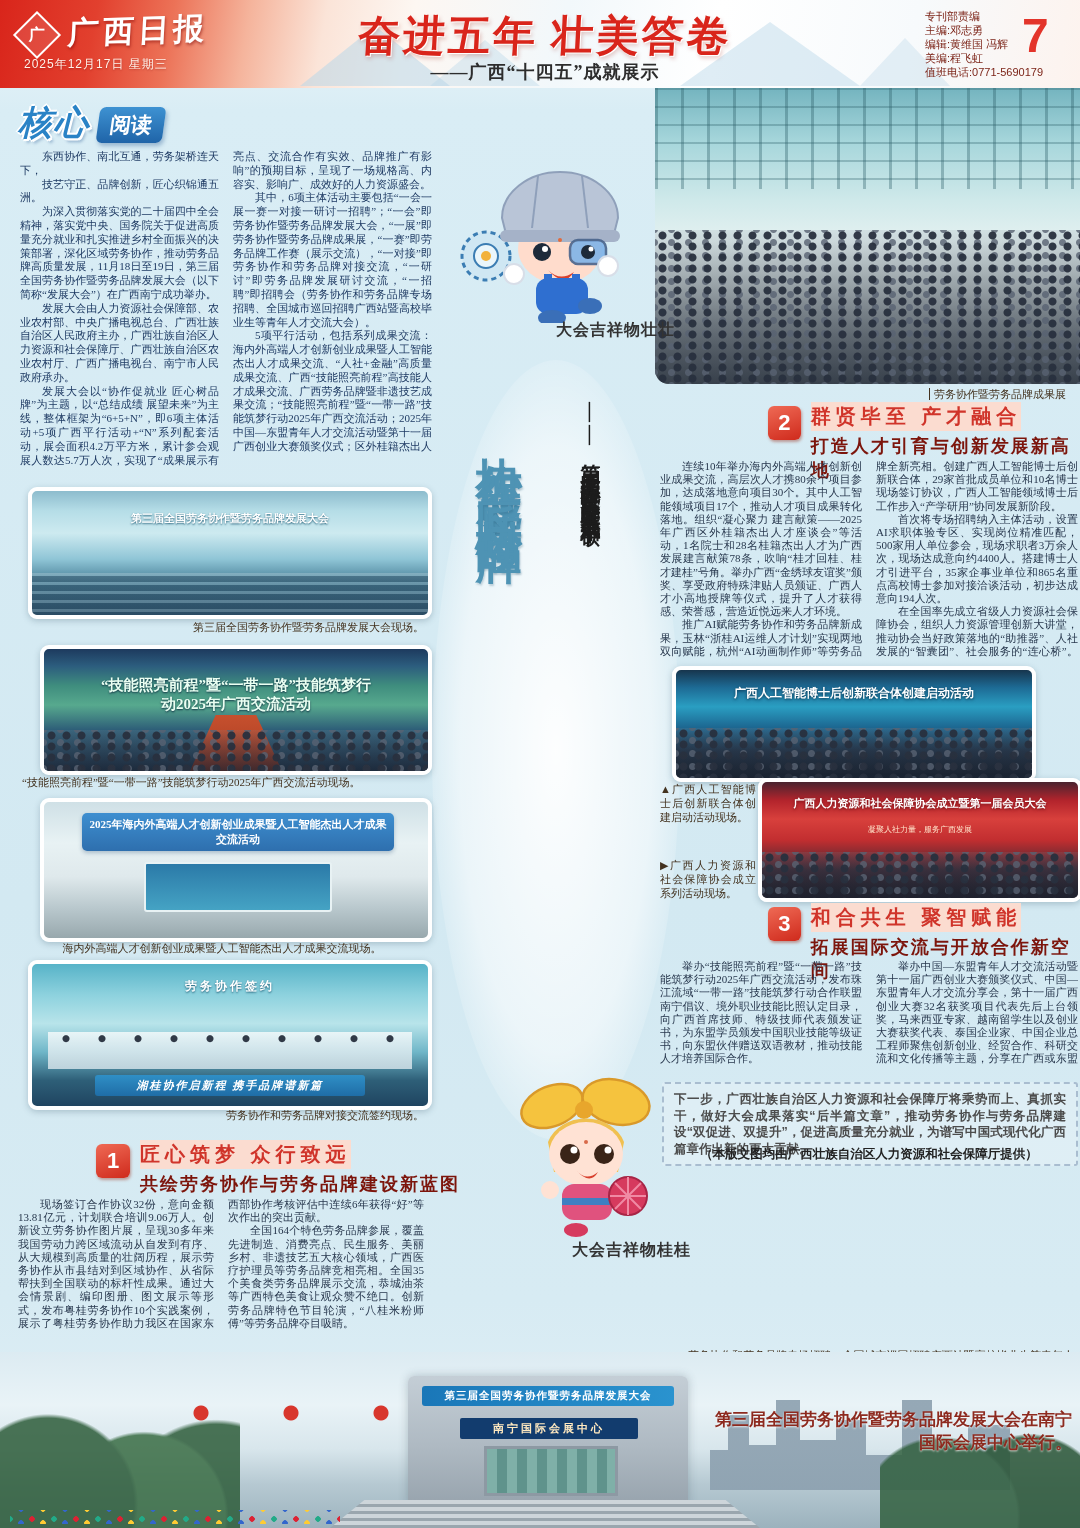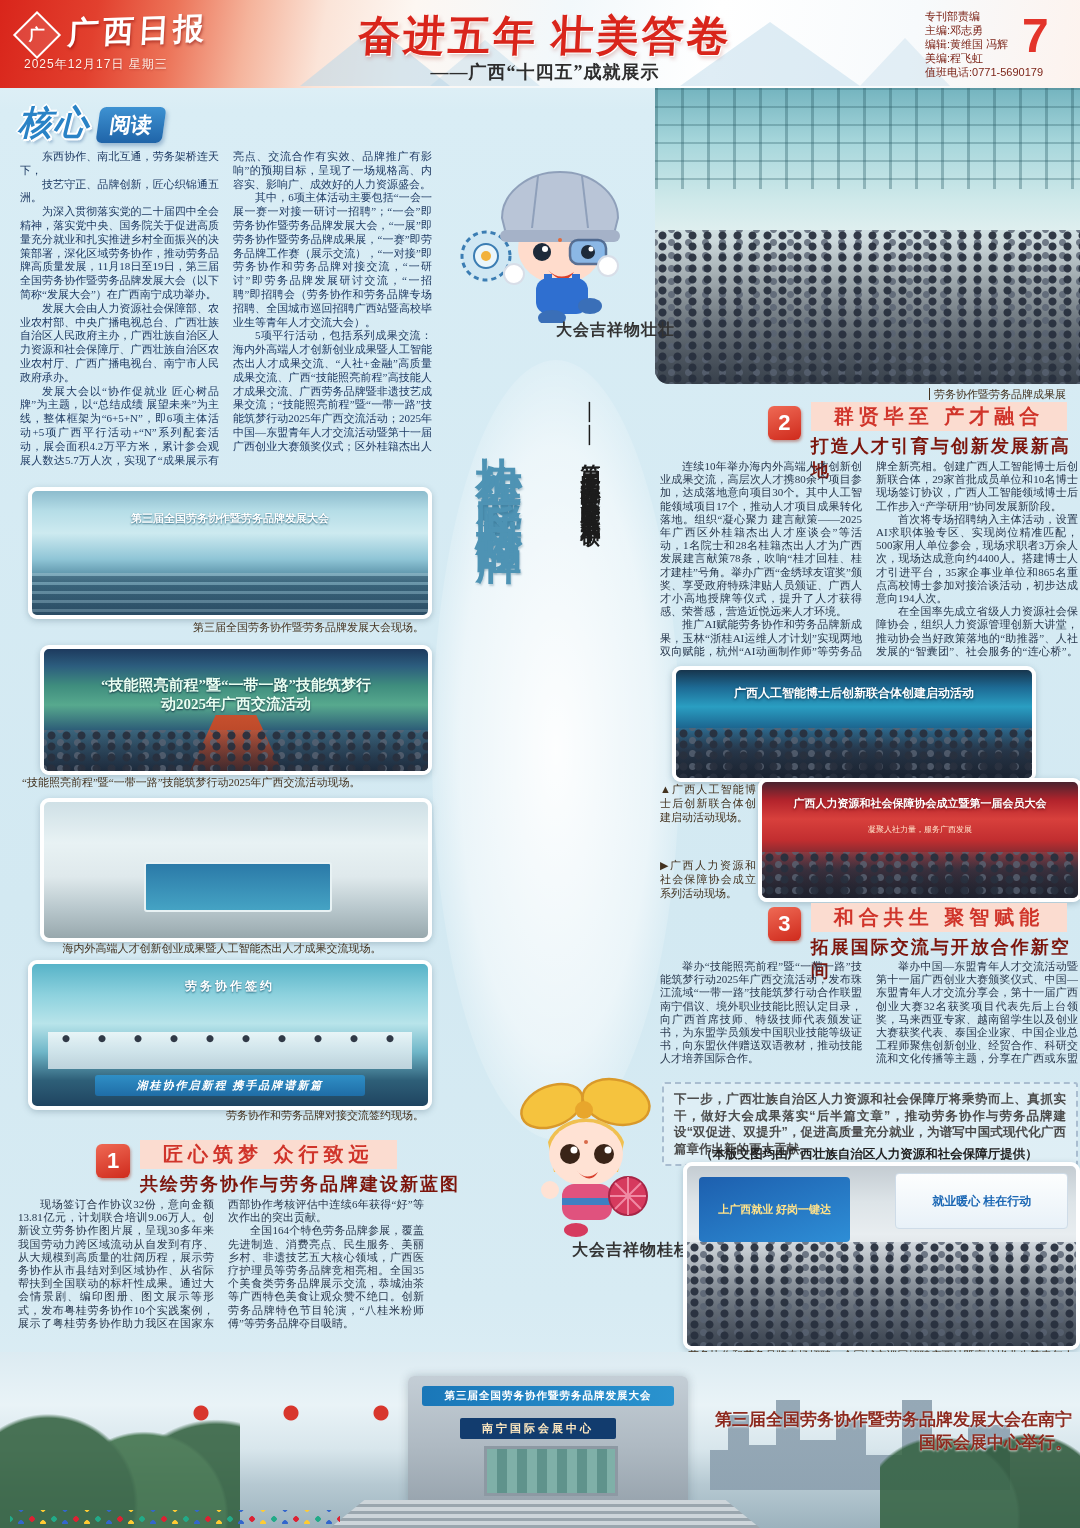--- a/index.html
+++ b/index.html
@@ -42,21 +42,21 @@
   .intro-flow{position:absolute;left:20px;top:150px;width:412px;height:330px;column-count:2;column-gap:14px;
     font-size:11px;line-height:13.8px;color:#1e3a63;text-align:justify;overflow:hidden;}
   .intro-flow p{margin:0;text-indent:2em;}
   .sec-cols{position:absolute;column-count:2;column-gap:14px;font-size:11px;line-height:13.2px;color:#27374d;text-align:justify;overflow:hidden;}
   .sec-cols p{margin:0;text-indent:2em;}
   
   .sec-head{position:absolute;display:flex;align-items:flex-start;}
   .sec-num{width:34px;height:34px;margin-top:4px;border-radius:6px;background:linear-gradient(160deg,#ef6a55,#cf2a1c);color:#fff;
     font-family:"Liberation Sans",sans-serif;font-size:22px;font-weight:900;display:flex;align-items:center;justify-content:center;box-shadow:1px 2px 3px rgba(150,30,10,.4);}
   .sec-titles{margin-left:10px;font-family:"Liberation Sans",sans-serif;}
-  .sec-title{display:inline-block;background:#fbdcd0;color:#d0342a;font-size:20px;font-weight:900;letter-spacing:5px;padding:1px 23px;}
+  .sec-title{display:inline-block;background:#fbdcd0;color:#d0342a;font-size:20px;font-weight:900;letter-spacing:5px;padding:1px 0;}
   .sec-sub{font-size:18px;font-weight:900;color:#7c150c;letter-spacing:2px;margin-top:3px;}
   
   .center-glow{position:absolute;left:432px;top:360px;width:248px;height:780px;background:radial-gradient(ellipse at 50% 50%,rgba(255,255,255,.95) 0%,rgba(255,255,255,.55) 55%,rgba(255,255,255,0) 78%);border-radius:50%;}
   .headline-main{position:absolute;left:468px;top:420px;height:690px;writing-mode:vertical-rl;
     font-size:46px;font-weight:900;color:#4e93b4;letter-spacing:9px;text-shadow:1px 2px 2px rgba(40,90,120,.25);}
   .headline-main .gap{display:inline-block;margin-block-start:26px;}
   .headline-sub{position:absolute;left:578px;top:402px;height:640px;writing-mode:vertical-rl;
     font-size:20px;font-weight:700;color:#1c1c1c;letter-spacing:3px;}
   .mascot-label{position:absolute;font-size:16px;font-weight:700;color:#333;font-family:"Liberation Sans",sans-serif;letter-spacing:1px;}
   
@@ -96,21 +96,21 @@
   
   .panorama{position:absolute;left:0;top:1352px;width:1080px;height:176px;overflow:hidden;
     background:linear-gradient(180deg,#dcebf2 0%,#e9f3f7 30%,#d8e6ec 55%,#b6c9d2 75%,#9cb2bd 100%);}
   .pan-trees-l{position:absolute;left:0;bottom:0;width:240px;height:120px;background:radial-gradient(circle at 20% 80%,#2e5d3a 0 40%,transparent 42%),radial-gradient(circle at 60% 90%,#3a6d44 0 45%,transparent 47%),radial-gradient(circle at 90% 95%,#2e5d3a 0 40%,transparent 42%);opacity:.85;}
   .pan-trees-r{position:absolute;right:0;bottom:0;width:200px;height:110px;background:radial-gradient(circle at 30% 90%,#336140 0 45%,transparent 47%),radial-gradient(circle at 75% 85%,#2a5536 0 42%,transparent 44%);opacity:.85;}
   .pan-city{position:absolute;right:70px;bottom:38px;width:300px;height:100px;
     background:linear-gradient(180deg,transparent 0 10%,rgba(140,160,175,.9) 10% 100%);
     clip-path:polygon(0 60%,6% 60%,6% 25%,13% 25%,13% 55%,22% 55%,22% 10%,30% 10%,30% 50%,42% 50%,42% 30%,52% 30%,52% 65%,64% 65%,64% 5%,74% 5%,74% 55%,86% 55%,86% 35%,100% 35%,100% 100%,0 100%);}
   .pan-bldg{position:absolute;left:408px;top:24px;width:280px;height:130px;background:linear-gradient(180deg,#c4ced6,#aeb9c2 55%,#97a3ad);border-radius:6px 6px 0 0;box-shadow:0 0 10px rgba(60,80,95,.3);}
   .pan-banner{position:absolute;left:14px;top:10px;width:252px;background:linear-gradient(90deg,#1a77b8,#2a93cf);color:#fff;font-size:10.5px;font-weight:900;text-align:center;padding:3px 0;border-radius:3px;letter-spacing:1px;}
-  .pan-name{position:absolute;left:52px;top:42px;width:156px;background:#123c6e;color:#ffe9c0;font-size:11px;font-weight:900;text-align:center;padding:3px 0;border-radius:2px;letter-spacing:3px;}
+  .pan-name{position:absolute;left:52px;top:42px;width:178px;background:#123c6e;color:#ffe9c0;font-size:11px;font-weight:900;text-align:center;padding:3px 0;border-radius:2px;letter-spacing:3px;}
   .pan-glass{position:absolute;left:76px;top:70px;width:128px;height:44px;background:repeating-linear-gradient(90deg,#7fb0a8 0 10px,#5f938c 10px 20px);border:3px solid #8d99a3;}
   .pan-steps{position:absolute;left:330px;bottom:0;width:430px;height:28px;background:repeating-linear-gradient(180deg,#cdd5da 0 4px,#9aa6ae 4px 7px);clip-path:polygon(8% 0,92% 0,100% 100%,0 100%);}
   .pan-flags{position:absolute;left:10px;bottom:4px;width:330px;height:14px;
     background-image:radial-gradient(circle,#d23 2.5px,transparent 3px),radial-gradient(circle,#fc3 2.5px,transparent 3px),radial-gradient(circle,#2a8 2.5px,transparent 3px),radial-gradient(circle,#36c 2.5px,transparent 3px);
     background-size:44px 14px,44px 14px,44px 14px,44px 14px;background-position:0 2px,11px 6px,22px 2px,33px 6px;}
   .pan-balls{position:absolute;left:150px;top:40px;width:260px;height:30px;background-image:radial-gradient(circle,#d8362c 7px,transparent 8px);background-size:90px 30px;background-position:6px 6px;}
   .cap-final{position:absolute;left:700px;top:1408px;width:372px;text-align:right;font-size:17px;font-weight:700;color:#8d2a1f;text-shadow:0 1px 2px rgba(255,255,255,.8);}
   .cap-expo{position:absolute;left:810px;top:387px;width:256px;text-align:right;}
   .cap-expo::before{content:"";border-left:1px solid #43321f;margin-right:4px;}
 </style>
@@ -171,20 +171,21 @@
   <div class="caption abs" style="left:20px;top:620px;width:404px;text-align:right;">第三届全国劳务协作暨劳务品牌发展大会现场。</div>
 
   <div class="photo ph2">
     <div class="ph-banner">“技能照亮前程”暨“一带一路”技能筑梦行动2025年广西交流活动</div>
     <div class="carpet"></div>
     <div class="crowd" style="height:34%;"></div>
   </div>
   <div class="caption abs" style="left:22px;top:775px;width:410px;">“技能照亮前程”暨“一带一路”技能筑梦行动2025年广西交流活动现场。</div>
 
   <div class="photo ph3">
+    <div class="ph-banner">2025年海内外高端人才创新创业成果暨人工智能杰出人才成果交流活动</div>
     <div class="screen"></div>
   </div>
   <div class="caption abs" style="left:20px;top:941px;width:404px;text-align:center;">海内外高端人才创新创业成果暨人工智能杰出人才成果交流现场。</div>
 
   <div class="photo ph4">
     <div class="ph-banner">劳务协作签约</div>
     <div class="podiums"></div>
     <div class="strip">湘桂协作启新程  携手品牌谱新篇</div>
   </div>
   <div class="caption abs" style="left:20px;top:1108px;width:404px;text-align:right;">劳务协作和劳务品牌对接交流签约现场。</div>
@@ -291,25 +292,20 @@
   </div>
   <div class="sec-cols" style="left:660px;top:960px;width:418px;height:118px;">
     <p>举办“技能照亮前程”暨“一带一路”技能筑梦行动2025年广西交流活动，发布珠江流域“一带一路”技能筑梦行动合作联盟南宁倡议、境外职业技能比照认定目录，向广西首席技师、特级技师代表颁发证书，为东盟学员颁发中国职业技能等级证书，向东盟伙伴赠送双语教材，推动技能人才培养国际合作。</p>
     <p>举办中国—东盟青年人才交流活动暨第十一届广西创业大赛颁奖仪式、中国—东盟青年人才交流分享会，第十一届广西创业大赛32名获奖项目代表先后上台领奖，马来西亚专家、越南留学生以及创业大赛获奖代表、泰国企业家、中国企业总工程师聚焦创新创业、经贸合作、科研交流和文化传播等主题，分享在广西或东盟国家的工作、学习、生活经历，增进了中国和东盟青年人才之间的了解。</p>
 
   </div>
 
   <div class="closing-box">下一步，广西壮族自治区人力资源和社会保障厅将乘势而上、真抓实干，做好大会成果落实“后半篇文章”，推动劳务协作与劳务品牌建设“双促进、双提升”，促进高质量充分就业，为谱写中国式现代化广西篇章作出新的更大贡献。</div>
   <div class="credit-line">（本版文图均由广西壮族自治区人力资源和社会保障厅提供）</div>
 
-  <div class="photo ph-job">
-    <div class="board-l">上广西就业  好岗一键达</div>
-    <div class="board-r">就业暖心  桂在行动</div>
-    <div class="crowd" style="height:58%;"></div>
-  </div>
   <div class="caption cap-job">劳务协作和劳务品牌专场招聘、全国城市巡回招聘广西站暨高校毕业生等青年人才交流大会现场。</div>
 
   <div class="panorama">
     <div class="pan-balls"></div>
     <div class="pan-city"></div>
     <div class="pan-bldg">
       <div class="pan-banner">第三届全国劳务协作暨劳务品牌发展大会</div>
       <div class="pan-name">南宁国际会展中心</div>
       <div class="pan-glass"></div>
     </div>

